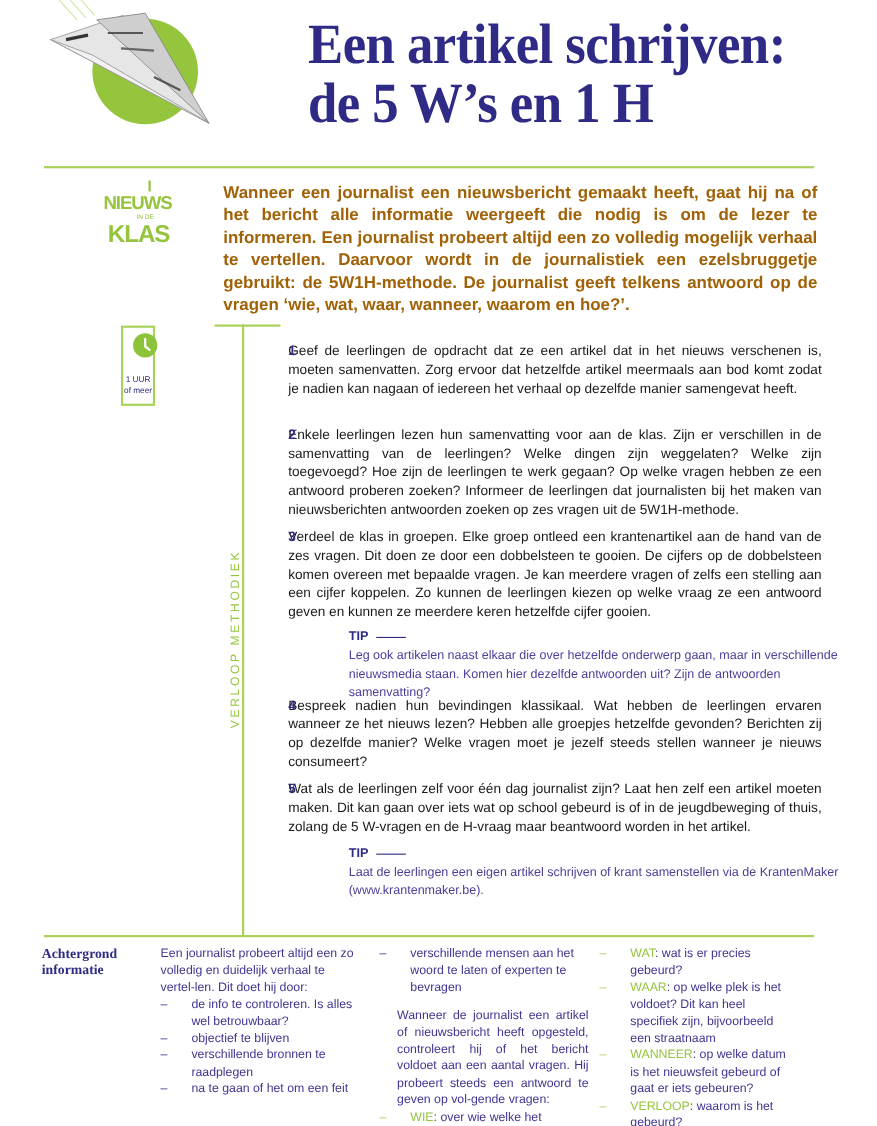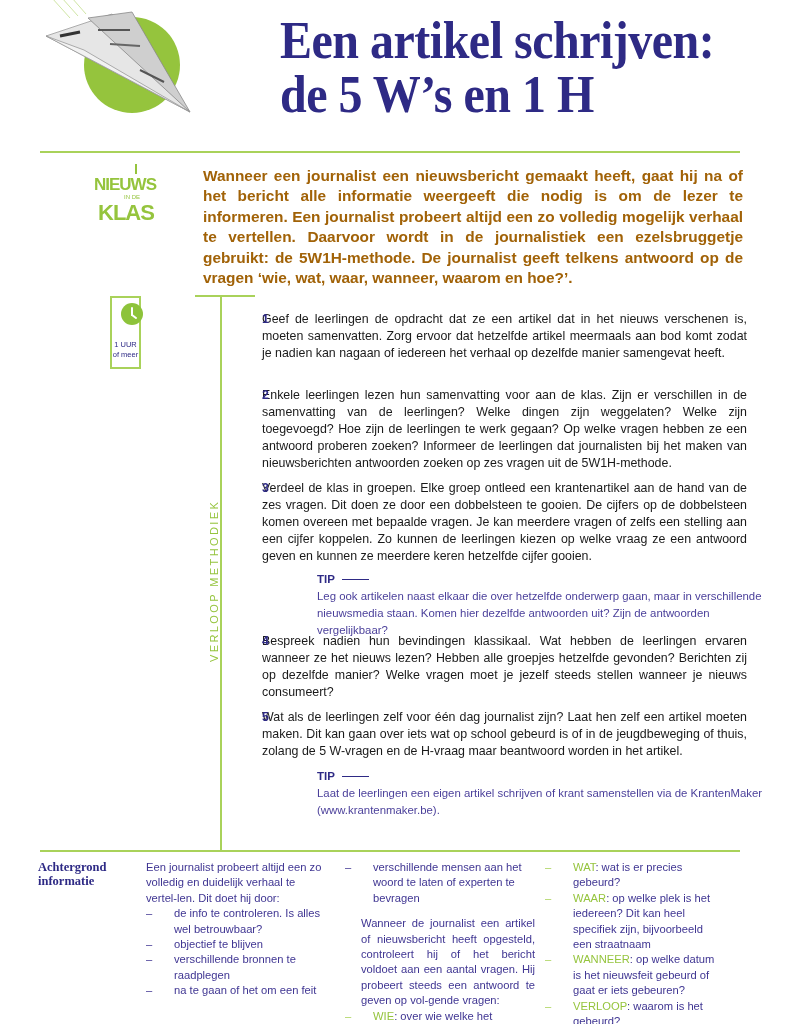--- a/index.html
+++ b/index.html
@@ -120,21 +120,21 @@
 <div class="abs step" style="top:480px;">
   <span class="num">3</span>
   <div class="txt">Verdeel de klas in groepen. Elke groep ontleed een krantenartikel aan de hand van de zes vragen. Dit doen ze door een dobbelsteen te gooien.  De cijfers op de dobbelsteen komen overeen met bepaalde vragen. Je kan meerdere vragen of zelfs een stelling aan een cijfer koppelen. Zo kunnen de leerlingen kiezen op welke vraag ze een antwoord geven en kunnen ze meerdere keren hetzelfde cijfer gooien.</div>
 </div>
 
 <div class="abs tip" style="top:571px;">
   <div class="tip-head">
     <span>TIP</span>
     <span class="tip-dash"></span>
   </div>
-  <div>Leg ook artikelen naast elkaar die over hetzelfde onderwerp gaan, maar in verschillende nieuwsmedia staan. Komen hier dezelfde antwoorden uit? Zijn de antwoorden vergelijkbaar?</div>
+  <div>Leg ook artikelen naast elkaar die over hetzelfde onderwerp gaan, maar in verschillende nieuwsmedia staan. Komen hier dezelfde antwoorden uit? Zijn de antwoorden samenvatting?</div>
 </div>
 
 <div class="abs step" style="top:633px;">
   <span class="num">4</span>
   <div class="txt">Bespreek nadien hun bevindingen klassikaal. Wat hebben  de leerlingen ervaren wanneer ze het nieuws lezen? Hebben alle groepjes hetzelfde gevonden? Berichten zij op dezelfde manier? Welke vragen moet je jezelf steeds stellen wanneer je nieuws consumeert?</div>
 </div>
 <div class="abs step" style="top:709px;">
   <span class="num">5</span>
   <div class="txt">Wat als de leerlingen zelf voor één dag journalist zijn? Laat hen zelf een artikel moeten maken. Dit kan gaan over iets wat op school gebeurd is of in de jeugdbeweging of thuis, zolang de 5 W-vragen en de H-vraag maar beantwoord worden in het artikel.</div>
 </div>
@@ -164,16 +164,16 @@
 
 <div class="abs col" style="left:345px; top:860px; width:190px;">
   <div class="li"><span class="dash">–</span><span>verschillende mensen aan het woord te laten of experten te bevragen</span></div>
   <div style="height:10px;"></div>
   <div style="text-align:justify;margin-left:16px;">Wanneer de journalist een artikel of nieuwsbericht heeft opgesteld, controleert hij of het bericht voldoet aan een aantal vragen. Hij probeert steeds een antwoord te geven op vol-gende vragen:</div>
   <div class="li g"><span class="dash">–</span><span class="kw">WIE</span><span>: over wie welke het</span></div>
 </div>
 
 <div class="abs col" style="left:545px; top:860px; width:175px;">
   <div class="li g"><span class="dash">–</span><span class="kw">WAT</span><span>: wat is er precies gebeurd?</span></div>
-  <div class="li g"><span class="dash">–</span><span class="kw">WAAR</span><span>: op welke plek is het iedereen? Dit kan heel specifiek zijn, bijvoorbeeld een straatnaam</span></div>
+  <div class="li g"><span class="dash">–</span><span class="kw">WAAR</span><span>: op welke plek is het voldoet? Dit kan heel specifiek zijn, bijvoorbeeld een straatnaam</span></div>
   <div class="li g"><span class="dash">–</span><span class="kw">WANNEER</span><span>: op welke datum is het nieuwsfeit gebeurd of gaat er iets gebeuren?</span></div>
   <div class="li g"><span class="dash">–</span><span class="kw">VERLOOP</span><span>: waarom is het gebeurd?</span></div>
 </div>
 
 </body></html>

